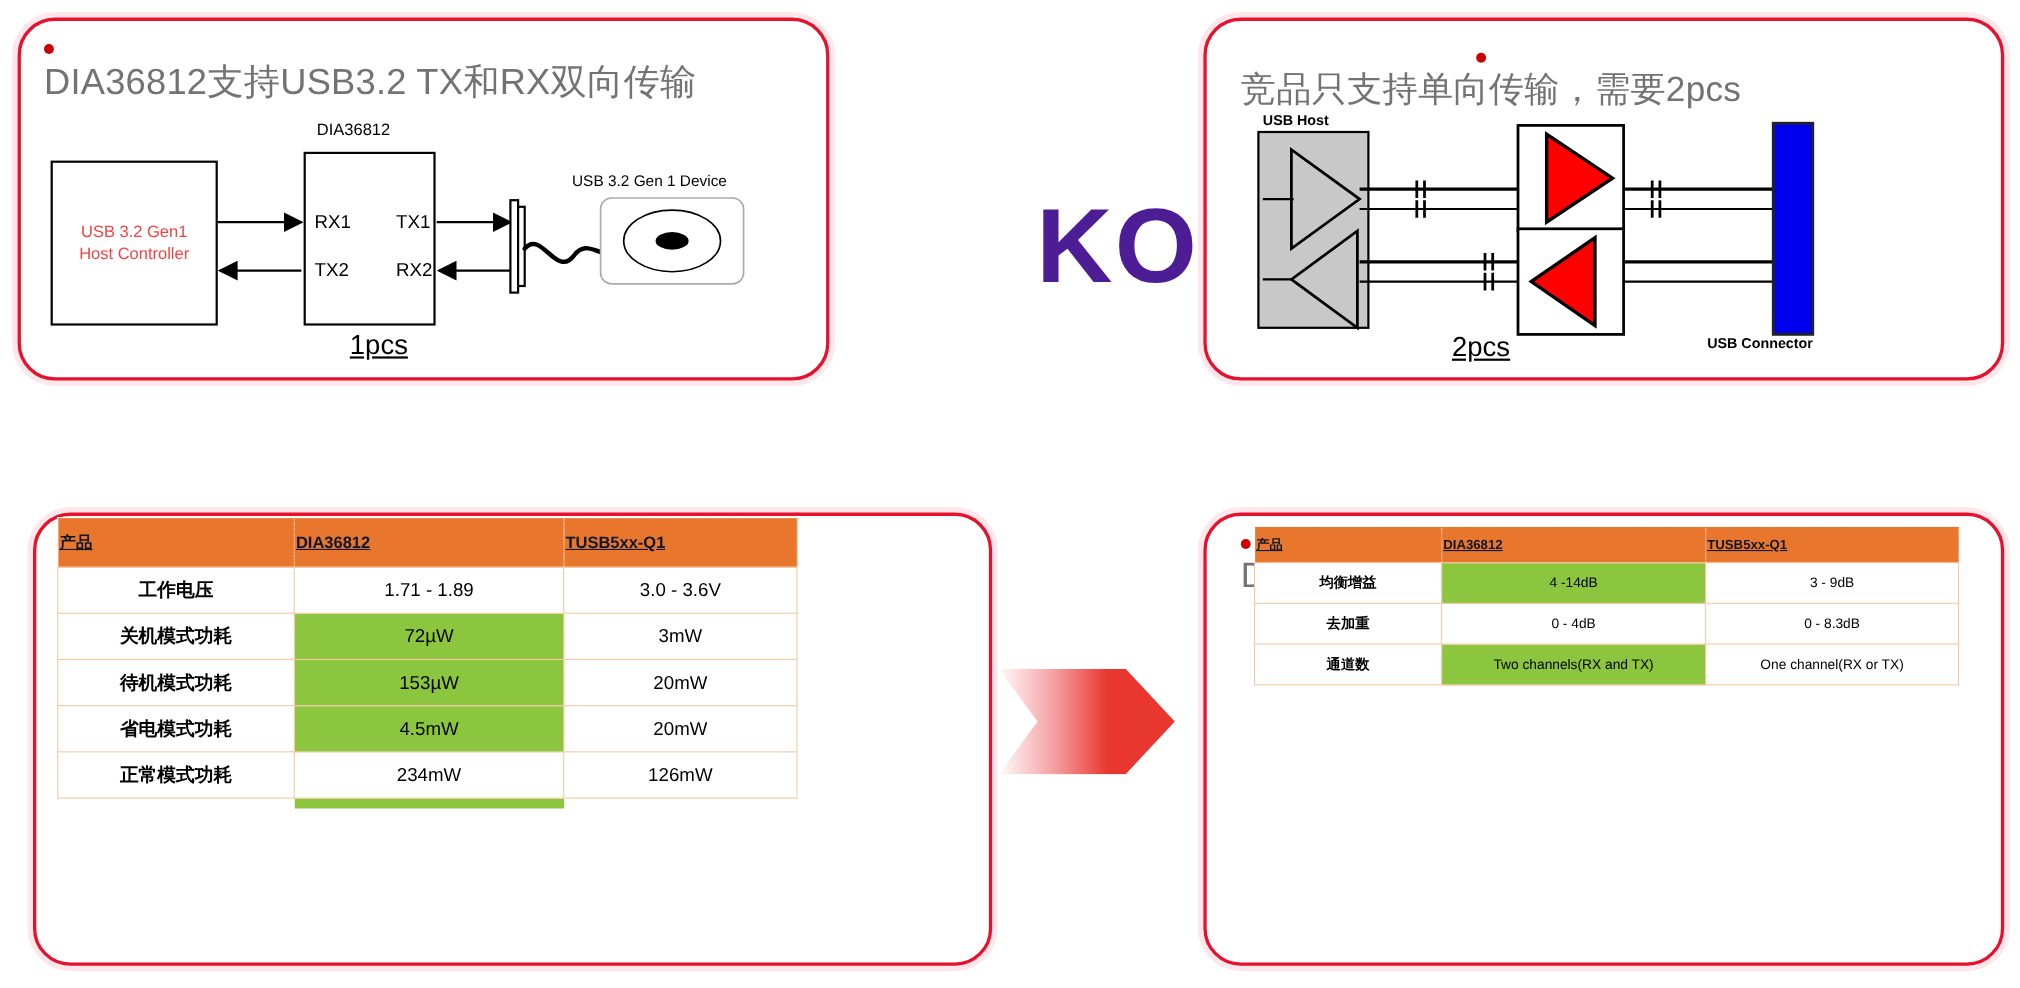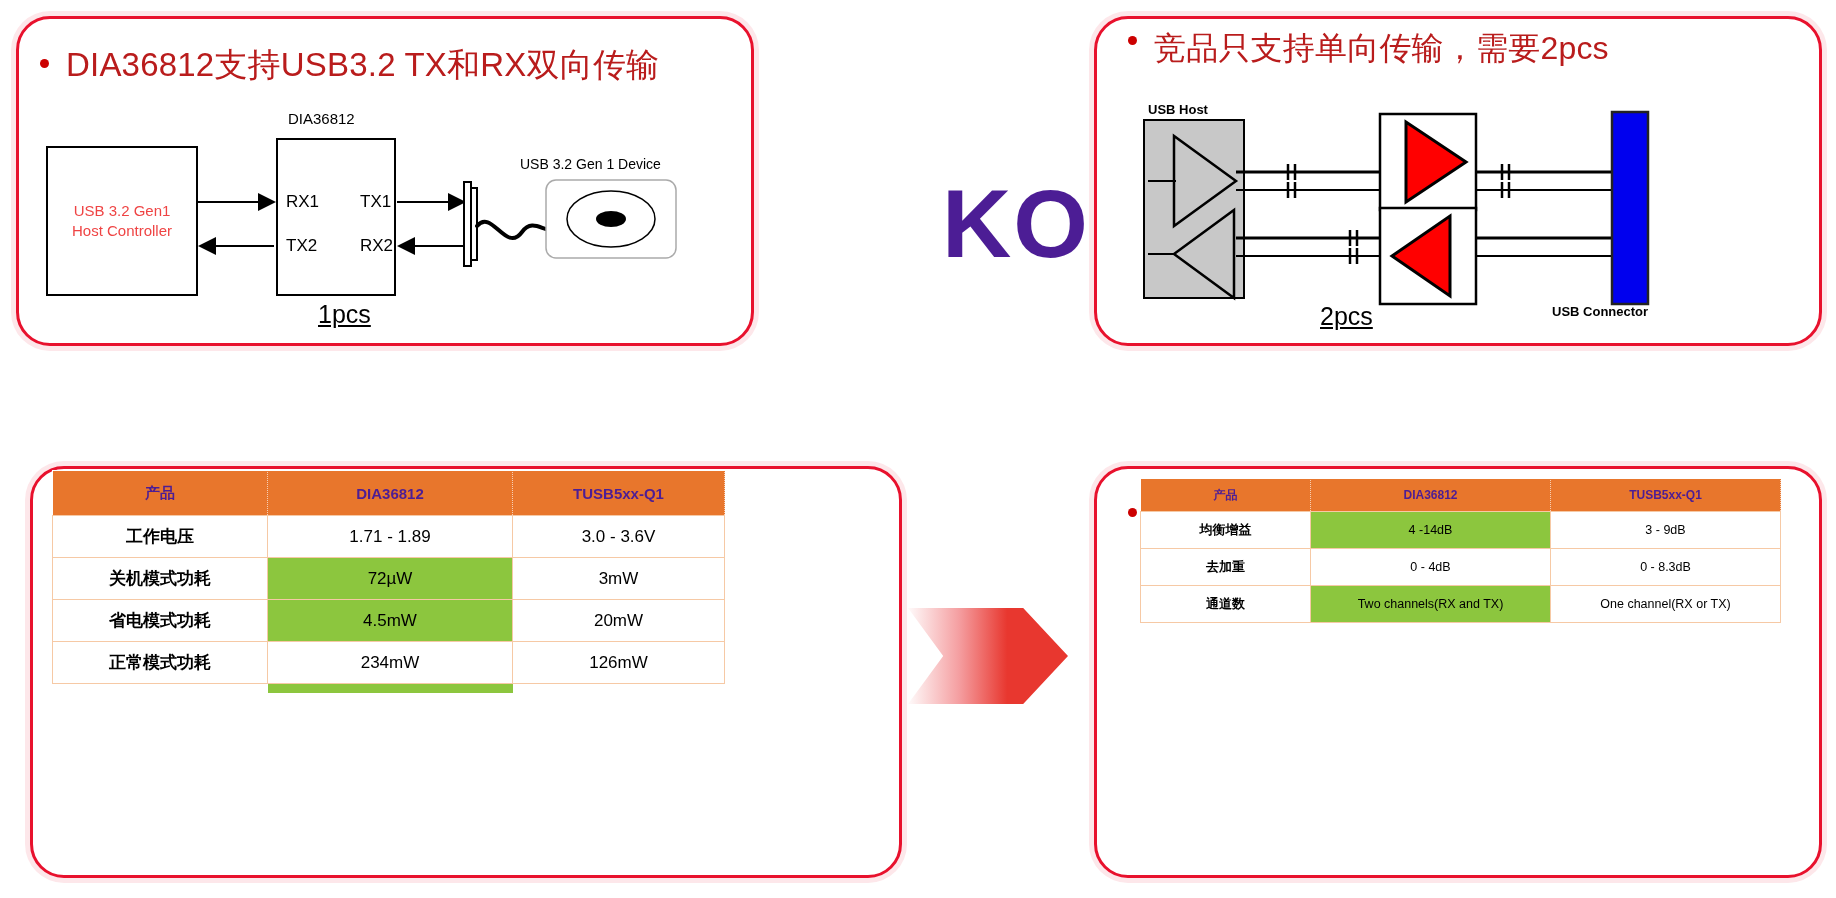--- a/index.html
+++ b/index.html
@@ -27,36 +27,37 @@
   #panel-tl { left: 16px;   top: 16px;  width: 738px;  height: 330px; }
   #panel-tr { left: 1094px; top: 16px;  width: 728px;  height: 330px; }
   #panel-bl { left: 30px;   top: 466px; width: 872px;  height: 412px; }
   #panel-br { left: 1094px; top: 466px; width: 728px;  height: 412px; }
 
   
   .bullet-head {
     position: absolute;
     display: flex;
     align-items: baseline;
-    color: #b91c1c;
+    color: #737373;
     white-space: nowrap;
+    flex-direction: column;
   }
   .bullet-dot {
     width: 9px; height: 9px;
     border-radius: 50%;
     background: #cc0000;
     margin-right: 17px;
     position: relative;
     top: -8px;
     flex: 0 0 auto;
   }
   .bullet-text { font-size: 33px; line-height: 1; letter-spacing: 0.2px; }
 
   #head-tl { left: 40px;   top: 48px; }
-  #head-tr { left: 1128px; top: 32px; align-items: center; }
+  #head-tr { left: 1128px; top: 56px; align-items: center; }
   #head-bl { left: 52px;   top: 498px; }
   #head-br { left: 1128px; top: 498px; }
   #head-br .bullet-text, #head-tr .bullet-text { font-size: 32px; }
 
   
   #ko {
     position: absolute;
     left: 900px; top: 176px;
     width: 190px;
     text-align: right;
@@ -97,24 +98,25 @@
 
   
   table.cmp {
     position: absolute;
     border-collapse: collapse;
     table-layout: fixed;
     background: #fff;
   }
   table.cmp th {
     background: #e8762c;
-    color: #4c1d95;
+    color: #0f172a;
     font-weight: bold;
-    text-align: center;
+    text-align: left;
     border: 1px dotted rgba(255,255,255,0.65);
+    text-decoration: underline;
   }
   table.cmp td {
     text-align: center;
     color: #000;
     border: 1px solid #f6c9a5;
     background: #fff;
   }
   table.cmp td.rowhdr { font-weight: bold; }
   table.cmp td.hl { background: #8cc63e; }
 
@@ -269,20 +271,25 @@
         <td class="rowhdr">工作电压</td>
         <td>1.71 - 1.89</td>
         <td>3.0 - 3.6V</td>
       </tr>
       <tr>
         <td class="rowhdr">关机模式功耗</td>
         <td class="hl">72µW</td>
         <td>3mW</td>
       </tr>
       <tr>
+        <td class="rowhdr">待机模式功耗</td>
+        <td class="hl">153µW</td>
+        <td>20mW</td>
+      </tr>
+      <tr>
         <td class="rowhdr">省电模式功耗</td>
         <td class="hl">4.5mW</td>
         <td>20mW</td>
       </tr>
       <tr>
         <td class="rowhdr">正常模式功耗</td>
         <td>234mW</td>
         <td>126mW</td>
       </tr>
       <tr>

